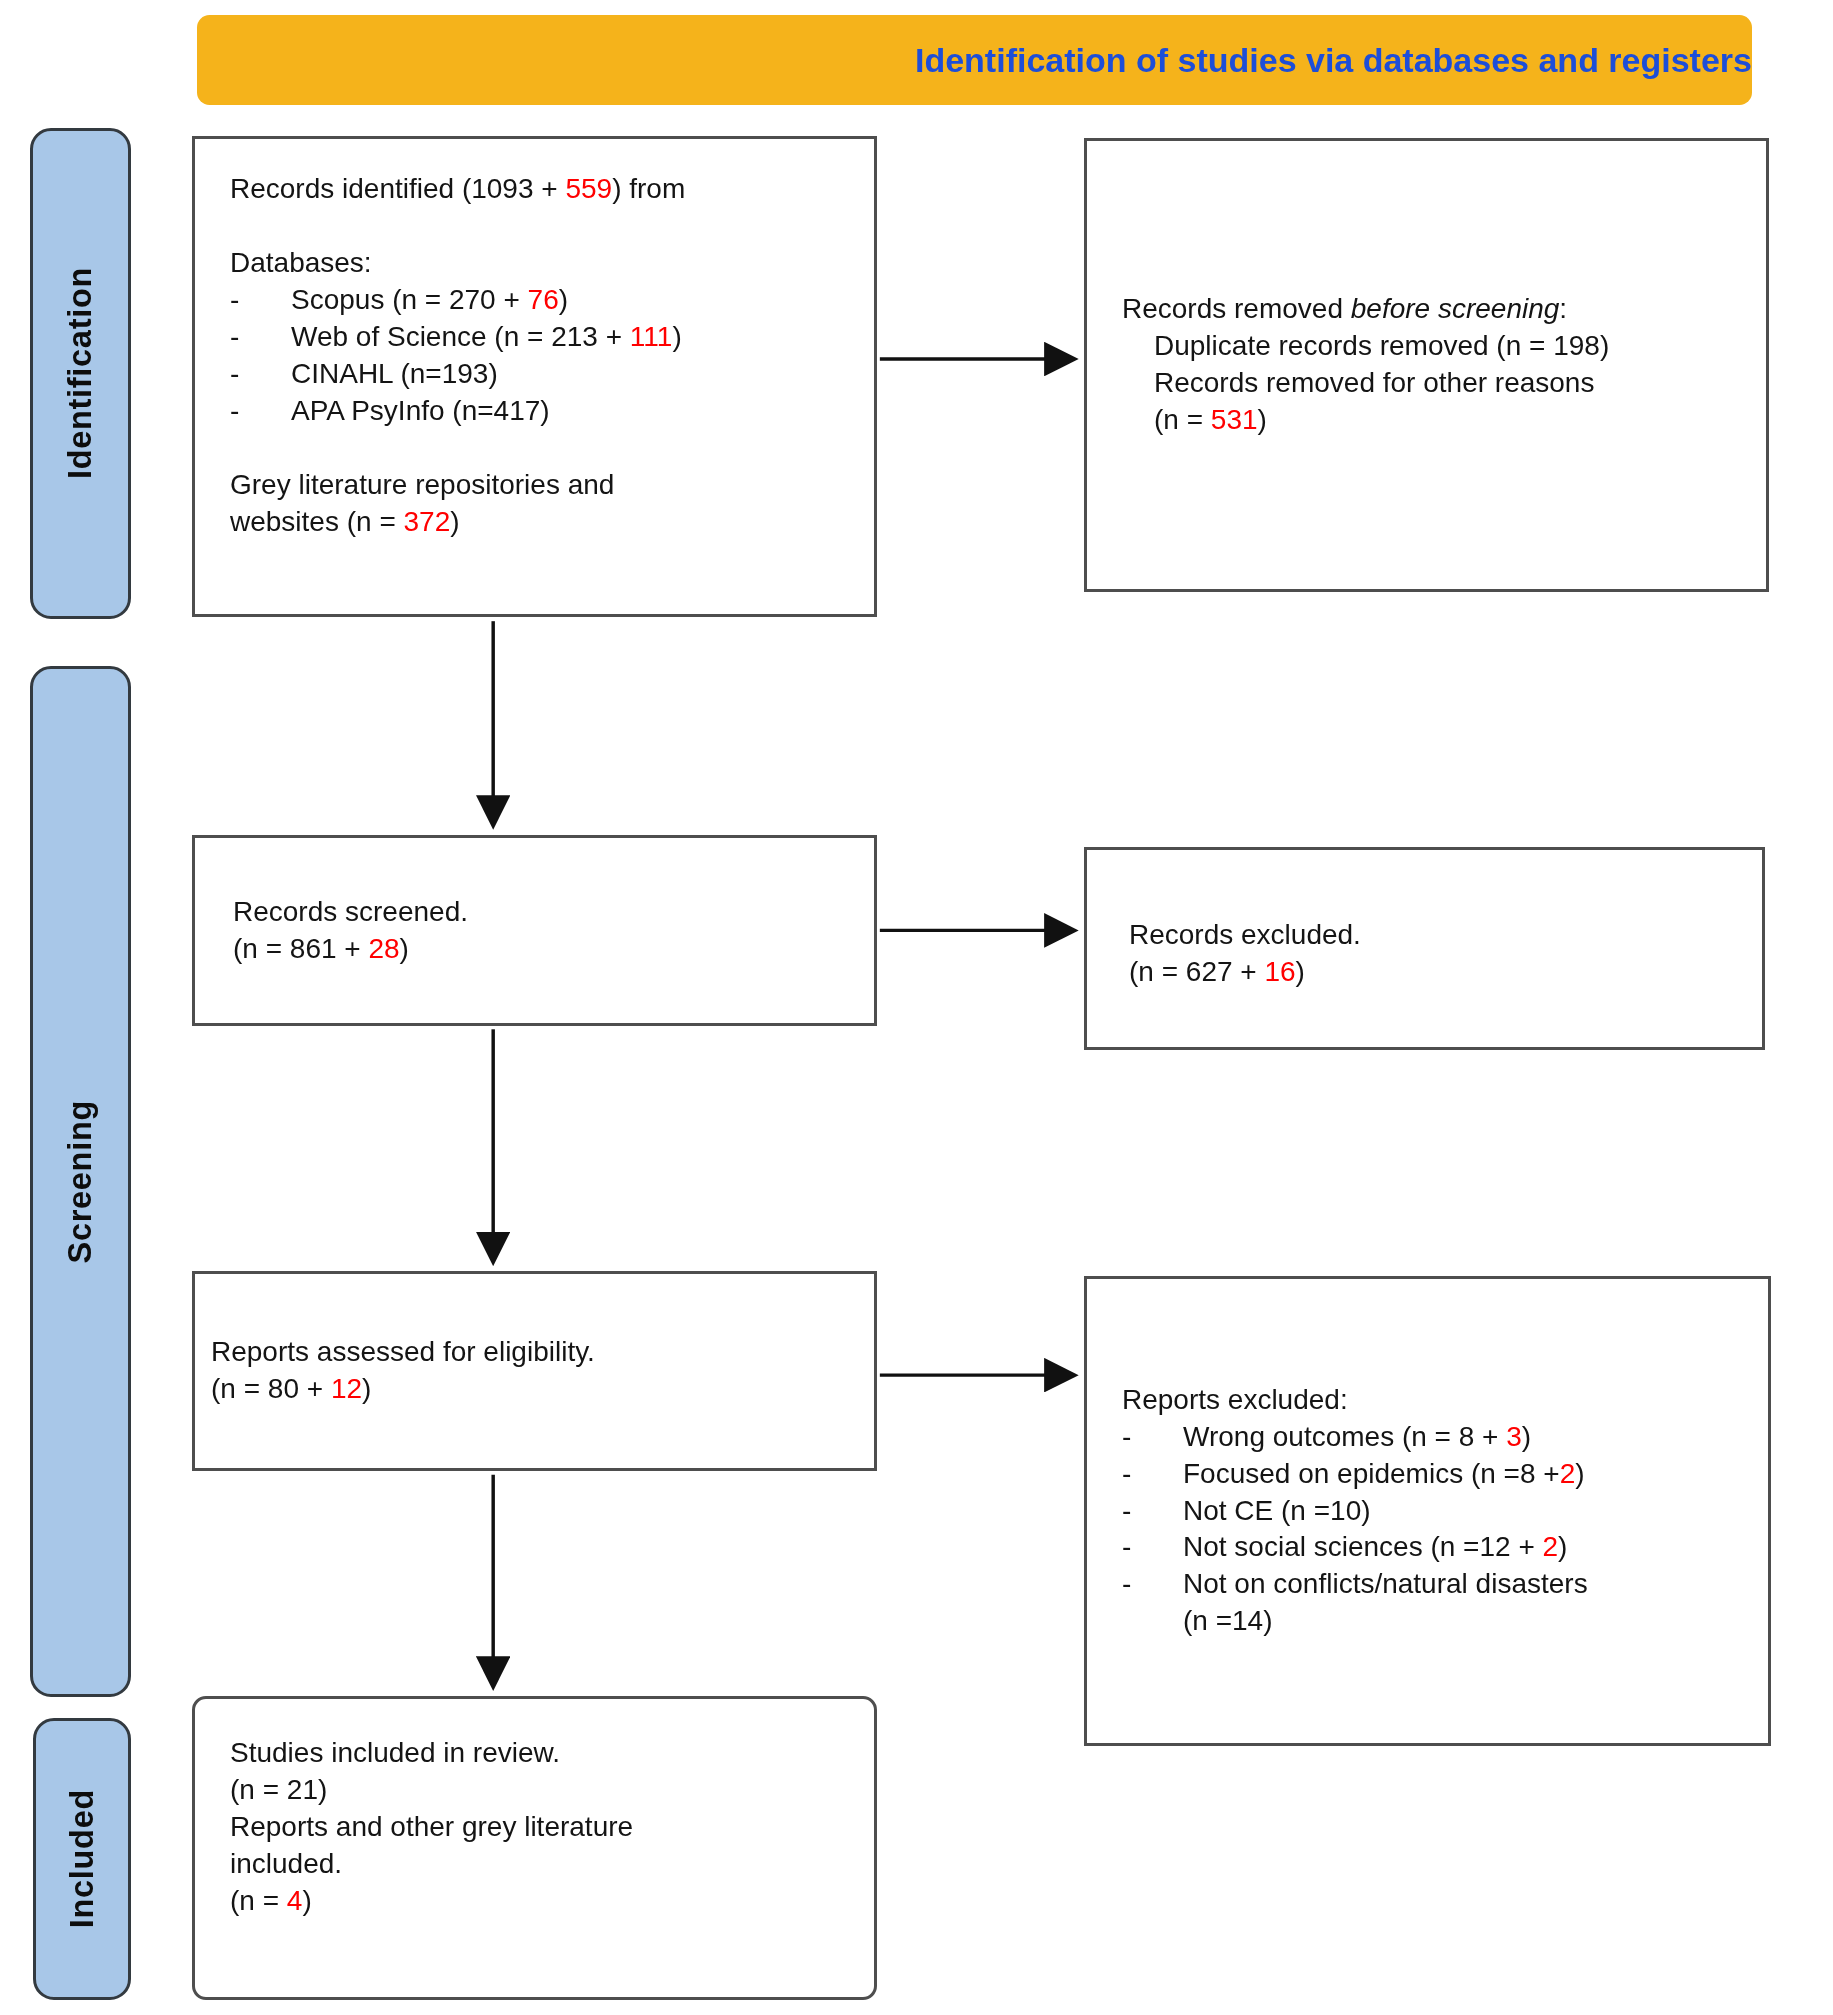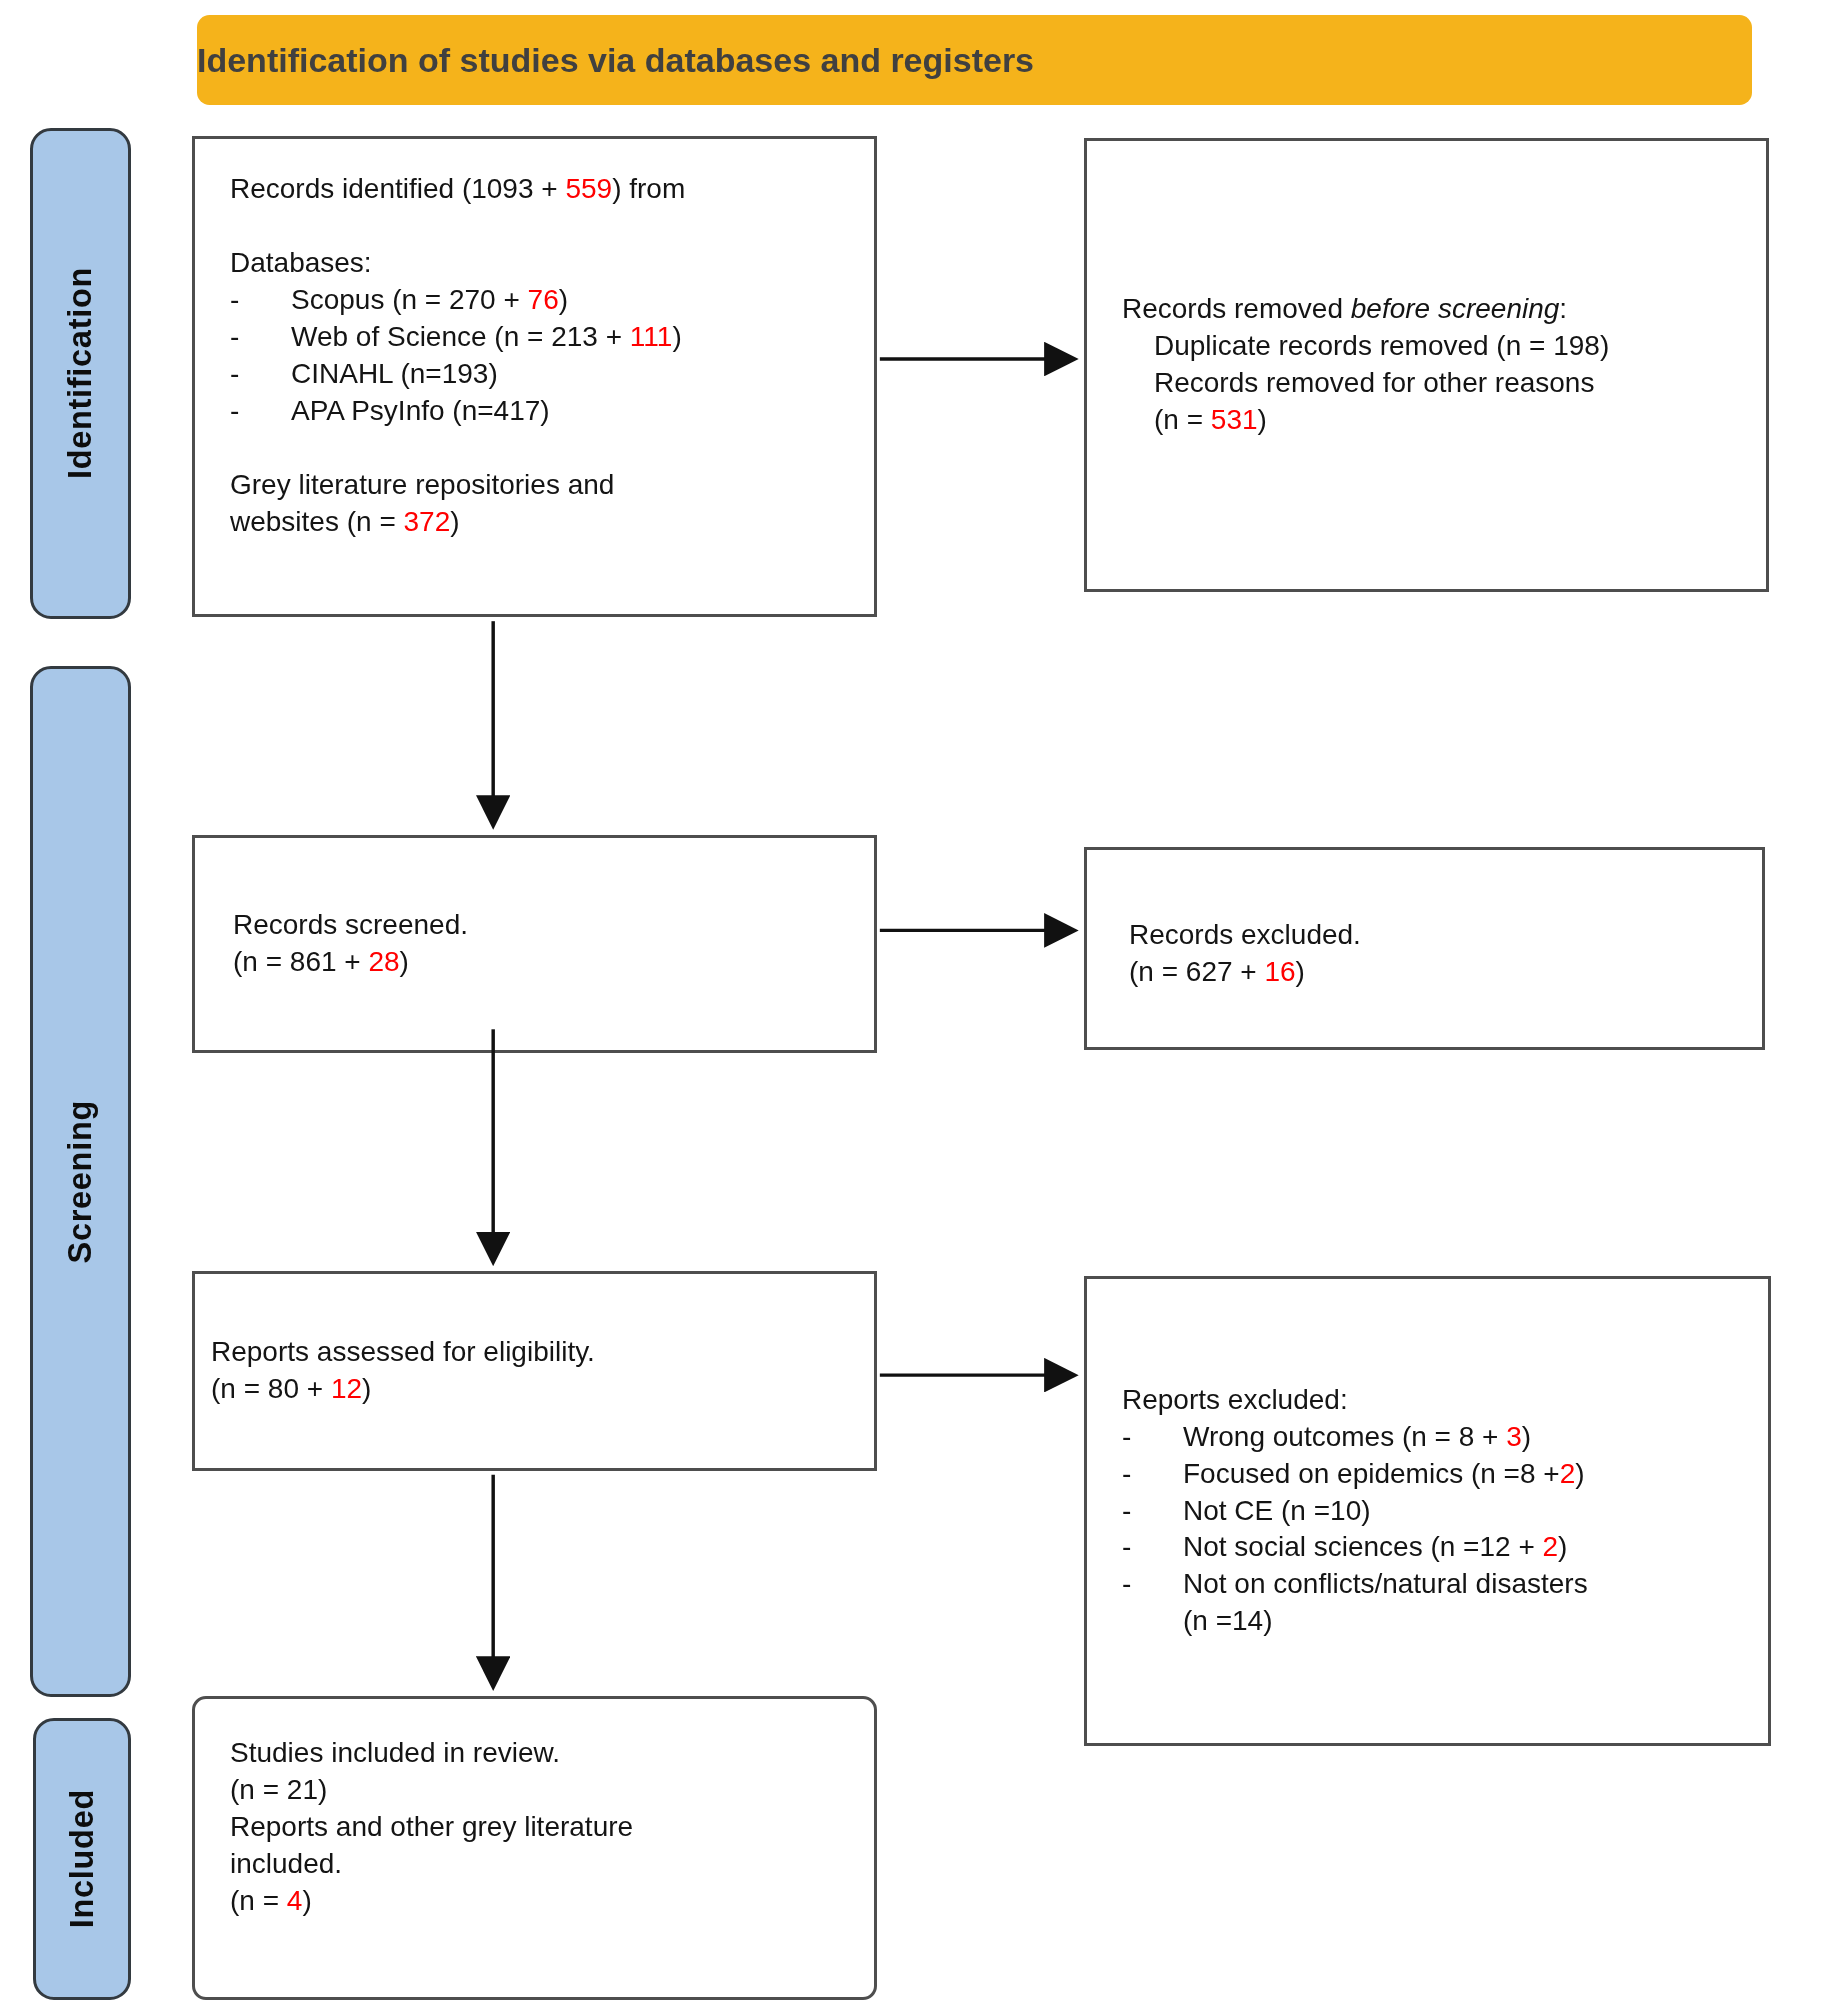--- a/index.html
+++ b/index.html
@@ -16,22 +16,22 @@
     height:2015px;
     background:#ffffff;
     font-family:"Liberation Sans","DejaVu Sans",sans-serif;
     color:var(--ink);
     overflow:hidden;
   }
   .banner{
     position:absolute;left:197px;top:15px;width:1555px;height:90px;
     background:var(--banner-bg);
     border-radius:12.5px;
-    display:flex;align-items:center;justify-content:flex-start;
-    font-weight:bold;font-size:34px;color:#404040;
+    display:flex;align-items:center;justify-content:flex-end;
+    font-weight:bold;font-size:34px;color:#1d4ed8;
   }
   .stage{
     position:absolute;left:30px;width:101px;
     background:var(--stage-bg);
     border:3.5px solid #333a40;
     border-radius:21px;
     box-sizing:border-box;
     display:flex;align-items:center;justify-content:center;
   }
   .stage .stage-label{
@@ -46,21 +46,21 @@
   .box{
     position:absolute;
     background:#ffffff;
     border:3.5px solid var(--box-border);
     box-sizing:border-box;
     font-size:28px;line-height:1.32;color:#141414;
   }
   .box.vcenter{display:flex;flex-direction:column;justify-content:center;}
   #box-records-identified{left:192px;top:136px;width:685px;height:481px;padding:32px 21px 0 35px;}
   #box-records-removed{left:1084px;top:138px;width:685px;height:454px;padding:0 21px 0 35px;}
-  #box-records-screened{left:192px;top:835px;width:685px;height:218px;padding:0 36px 0 38px;}
+  #box-records-screened{left:192px;top:835px;width:685px;height:191px;padding:0 36px 0 38px;}
   #box-records-excluded{left:1084px;top:847px;width:681px;height:203px;padding:10px 21px 0 42px;}
   #box-reports-assessed{left:192px;top:1271px;width:685px;height:200px;padding:0 21px 0 16px;}
   #box-reports-excluded{left:1084px;top:1276px;width:687px;height:470px;padding:0 19.4px 0 35px;}
   #box-studies-included{left:192px;top:1696px;width:685px;height:304px;padding:36px 21px 0 35px;border-radius:14px;}
   .rich-line{min-height:1.32em;}
   .rich-line.bullet-line{display:flex;}
   .rich-line .bullet{flex:0 0 61px;}
   .rich-line.ind1{padding-left:32px;}
   .rich-line.cont{padding-left:61px;}
   .red{color:var(--red);}

